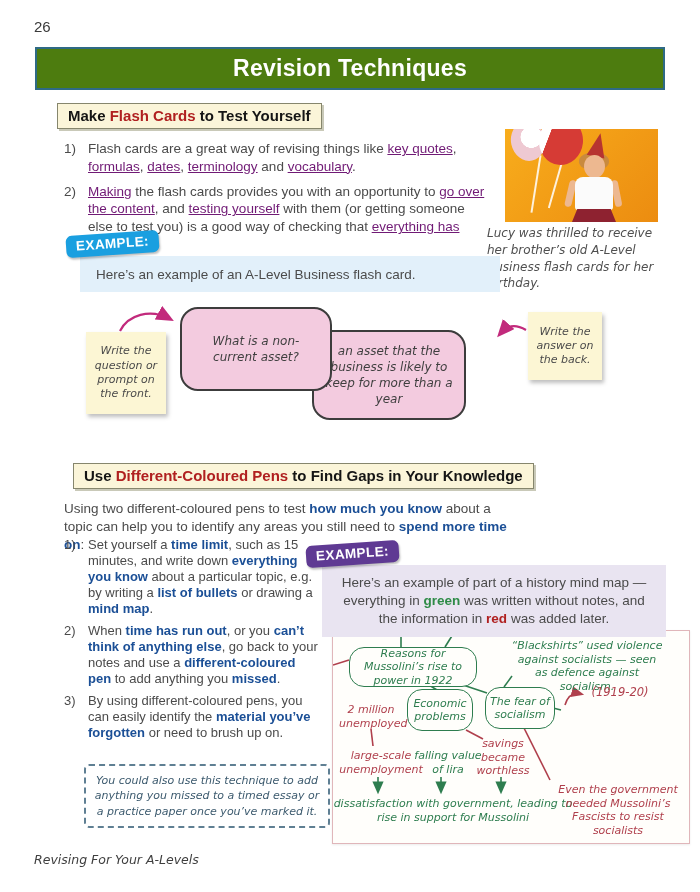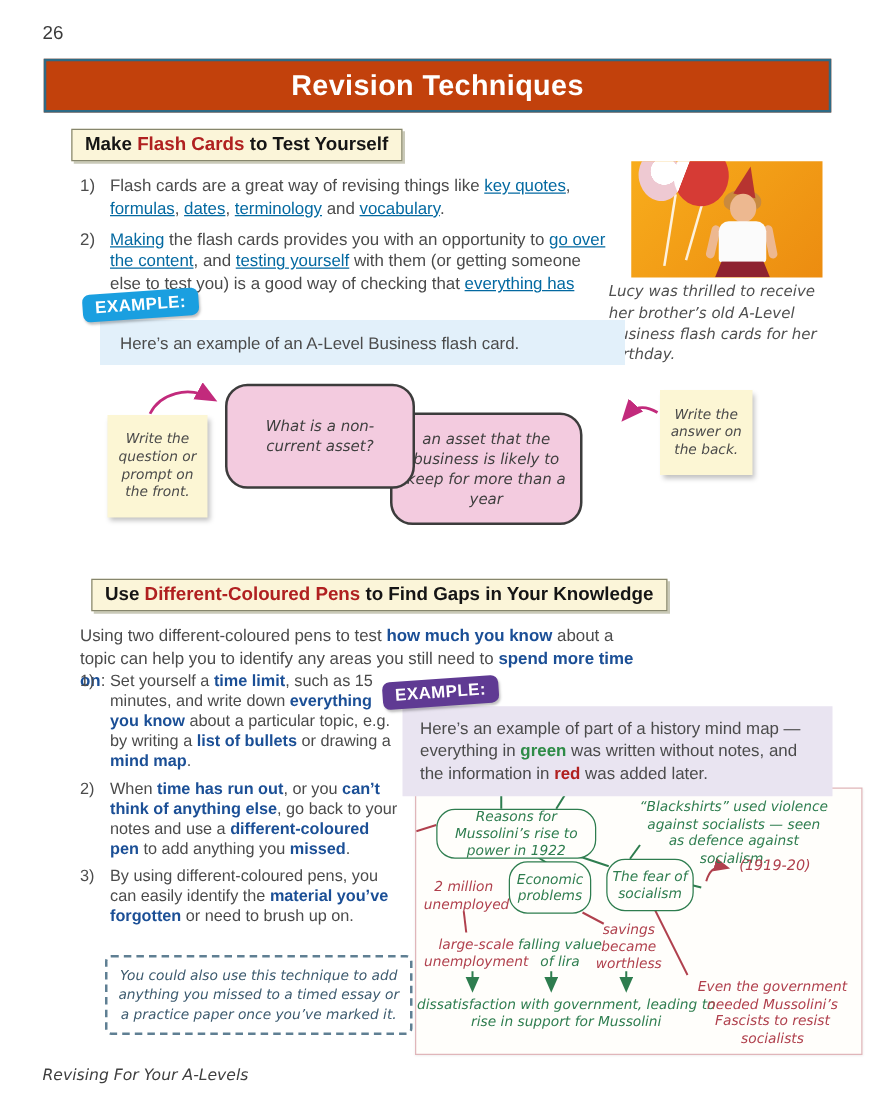--- a/index.html
+++ b/index.html
@@ -1,42 +1,42 @@
 <!DOCTYPE html>
 <html><head>
 <meta charset="utf-8">
 <style>
   html,body{margin:0;padding:0;background:#ffffff;}
   #page{position:relative;width:700px;height:892px;background:#ffffff;overflow:hidden;
         font-family:"Liberation Sans",sans-serif;color:#4b4b4b;}
   .abs{position:absolute;}
   .pagenum{left:34px;top:18px;font-size:15px;color:#3a3a3a;}
-  .banner{left:35px;top:47px;width:626px;height:39px;background:#c2410c;border:2px solid #2e6a85;
+  .banner{left:35px;top:47px;width:626px;height:39px;background:#4d7c0f;border:2px solid #2e6a85;
           display:flex;align-items:center;justify-content:center;text-align:right;}
   .banner span{color:#ffffff;font-weight:700;font-size:23px;letter-spacing:.3px;}
   .secbox{background:#fbf5d9;border:1px solid #86866d;box-shadow:2px 2px 0 #c9c9b8;
           padding:3px 10px 4px 10px;font-size:15px;font-weight:700;color:#151515;white-space:nowrap;}
   .seg-plain{}
-  .seg-link{color:#0369a1;text-decoration:underline;}
+  .seg-link{color:#701a75;text-decoration:underline;}
   .seg-bold{font-weight:700;color:#151515;}
   .seg-red{font-weight:700;color:#b02020;}
   .seg-blue{font-weight:700;color:#1b4f96;}
   .seg-green{font-weight:700;color:#2e8b47;}
   .list{display:flex;flex-direction:column;gap:7px;}
   .li{display:flex;}
   .li .marker{width:24px;flex:0 0 24px;}
   .li .litext{flex:1;}
   .bodytext{font-size:13.5px;line-height:1.32;}
   .badge{color:#fff;font-weight:700;font-size:13.5px;padding:3px 10px 4px 10px;border-radius:6px;
          transform:rotate(-4deg);letter-spacing:.4px;box-shadow:1px 2px 2px rgba(0,0,0,.25);z-index:5;}
   .badge-blue{background:#1a9fe0;}
   .badge-purple{background:#5f3a93;}
   .softbox{z-index:2;}
   .bluebox{background:#e2f0fa;}
-  .lavbox{background:#e9e4f1;}
+  .lavbox{background:#e9e4f1;text-align:center;}
   .hand{font-family:"DejaVu Sans",sans-serif;font-style:italic;}
   .caption{font-size:12px;line-height:1.4;text-align:left;color:#4f4f4f;}
   .sticky{background:#fcf6d4;box-shadow:2px 3px 4px rgba(0,0,0,.25);display:flex;align-items:center;
           justify-content:center;text-align:center;font-size:11px;line-height:1.3;color:#4a4a4a;}
   .fcard{background:#f3cbdf;border:2px solid #3c3c3c;border-radius:18px;display:flex;align-items:center;
          justify-content:center;text-align:center;font-size:12px;line-height:1.35;color:#3f3f3f;}
   .hint{border:2px dashed #5f7f93;border-radius:5px;padding:7px 8px;text-align:center;
         font-size:11px;line-height:1.4;color:#3c5a6e;}
   .mindcard{background:#fffefb;border:1px solid #e0b6ba;box-shadow:0 1px 2px rgba(0,0,0,.08);z-index:1;}
   .mm{position:absolute;font-size:11px;line-height:13.5px;text-align:center;z-index:2;}

